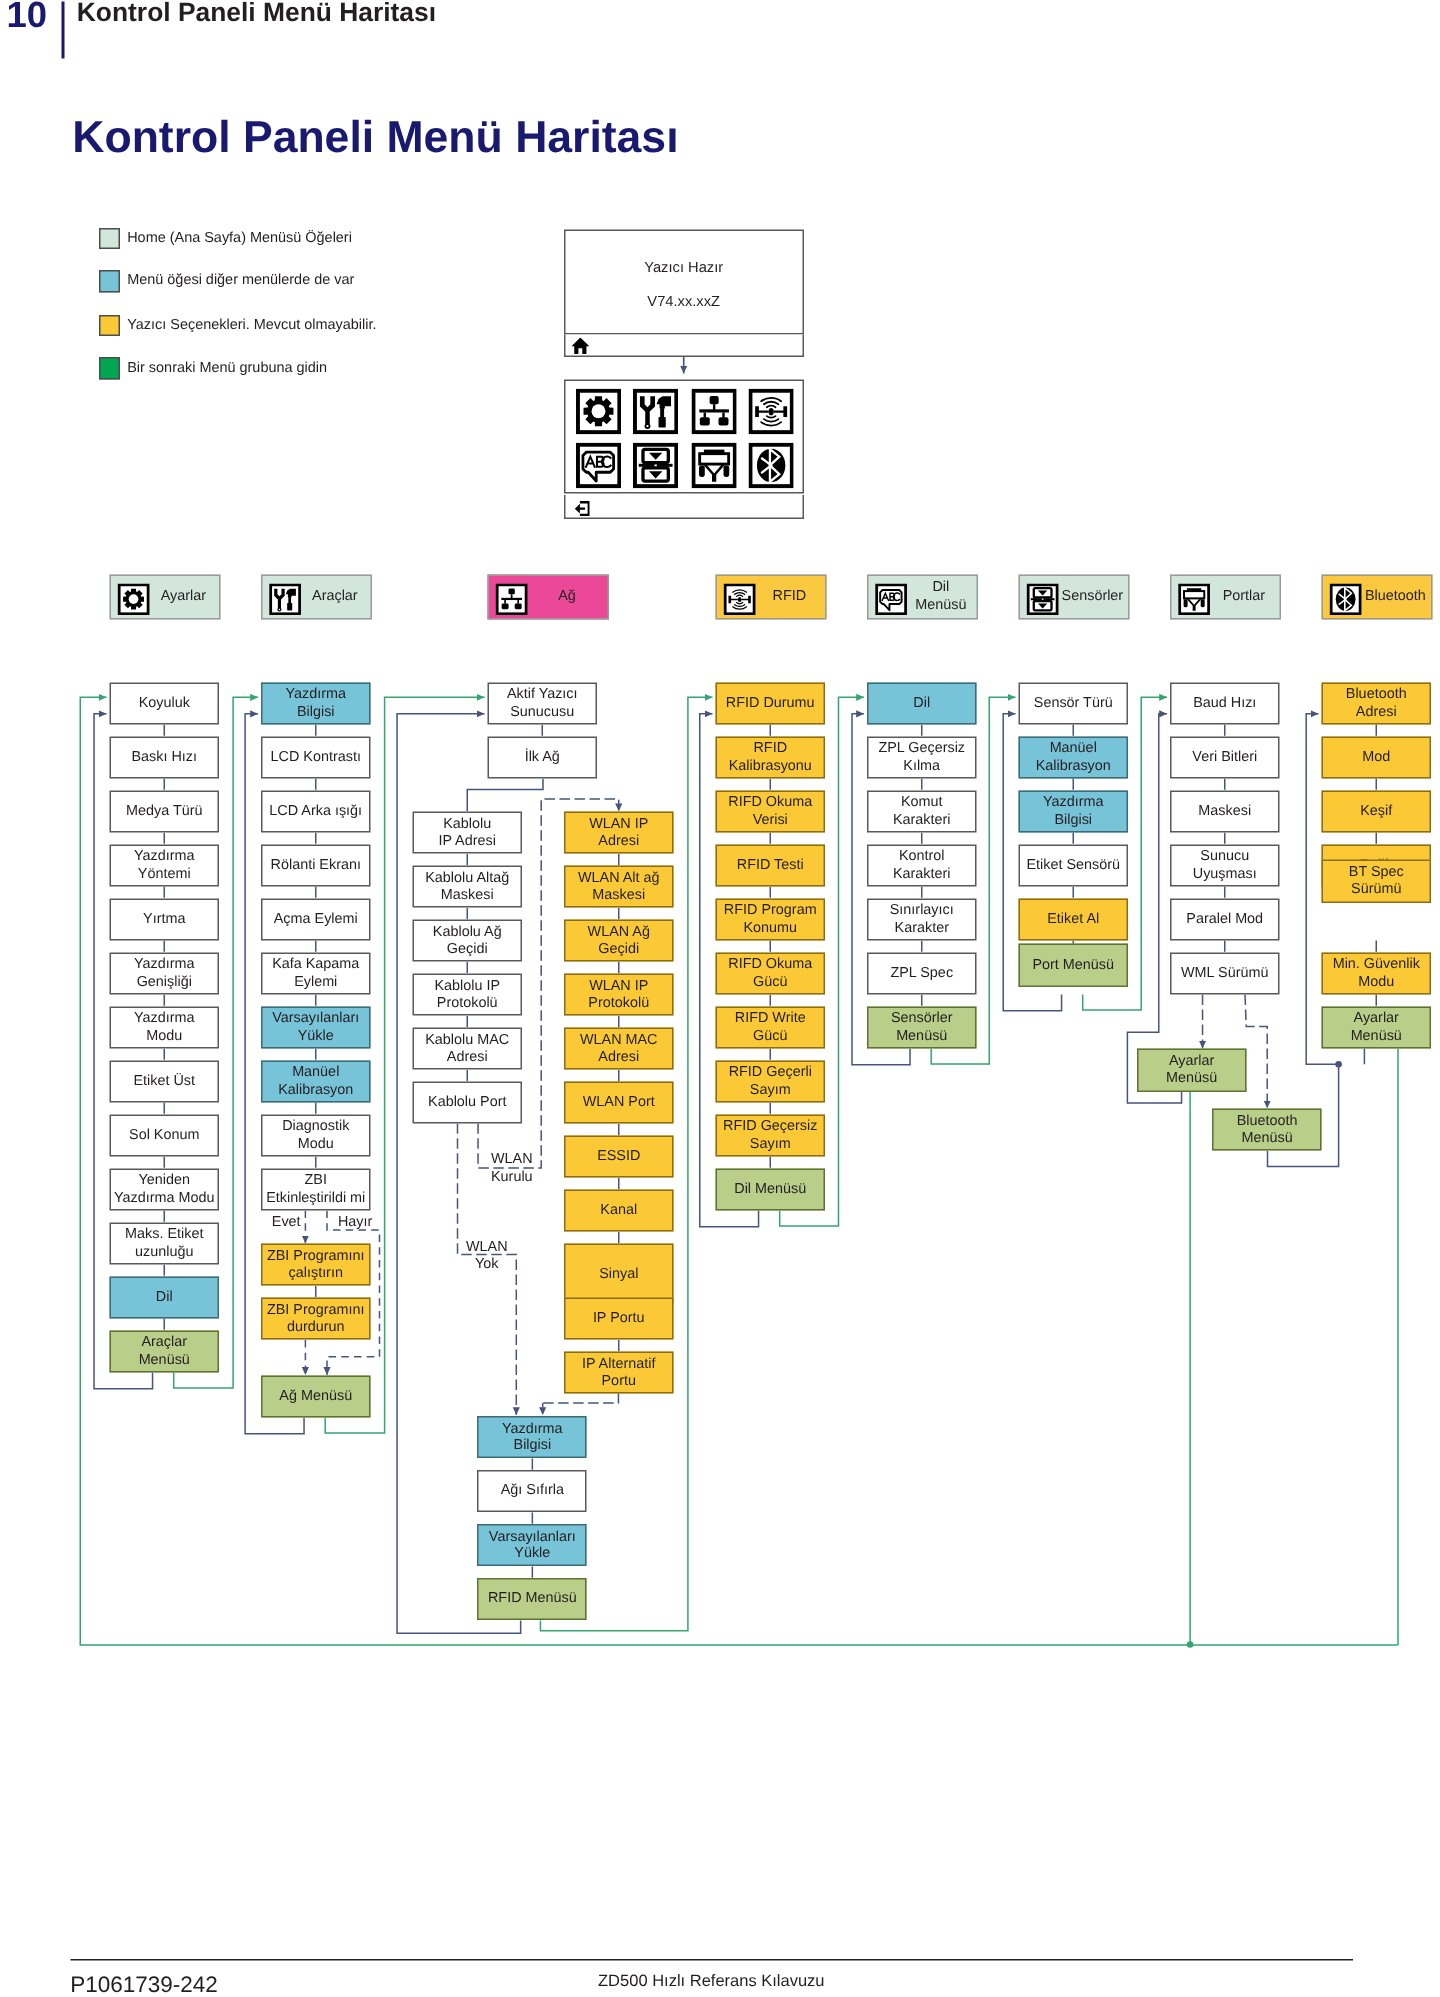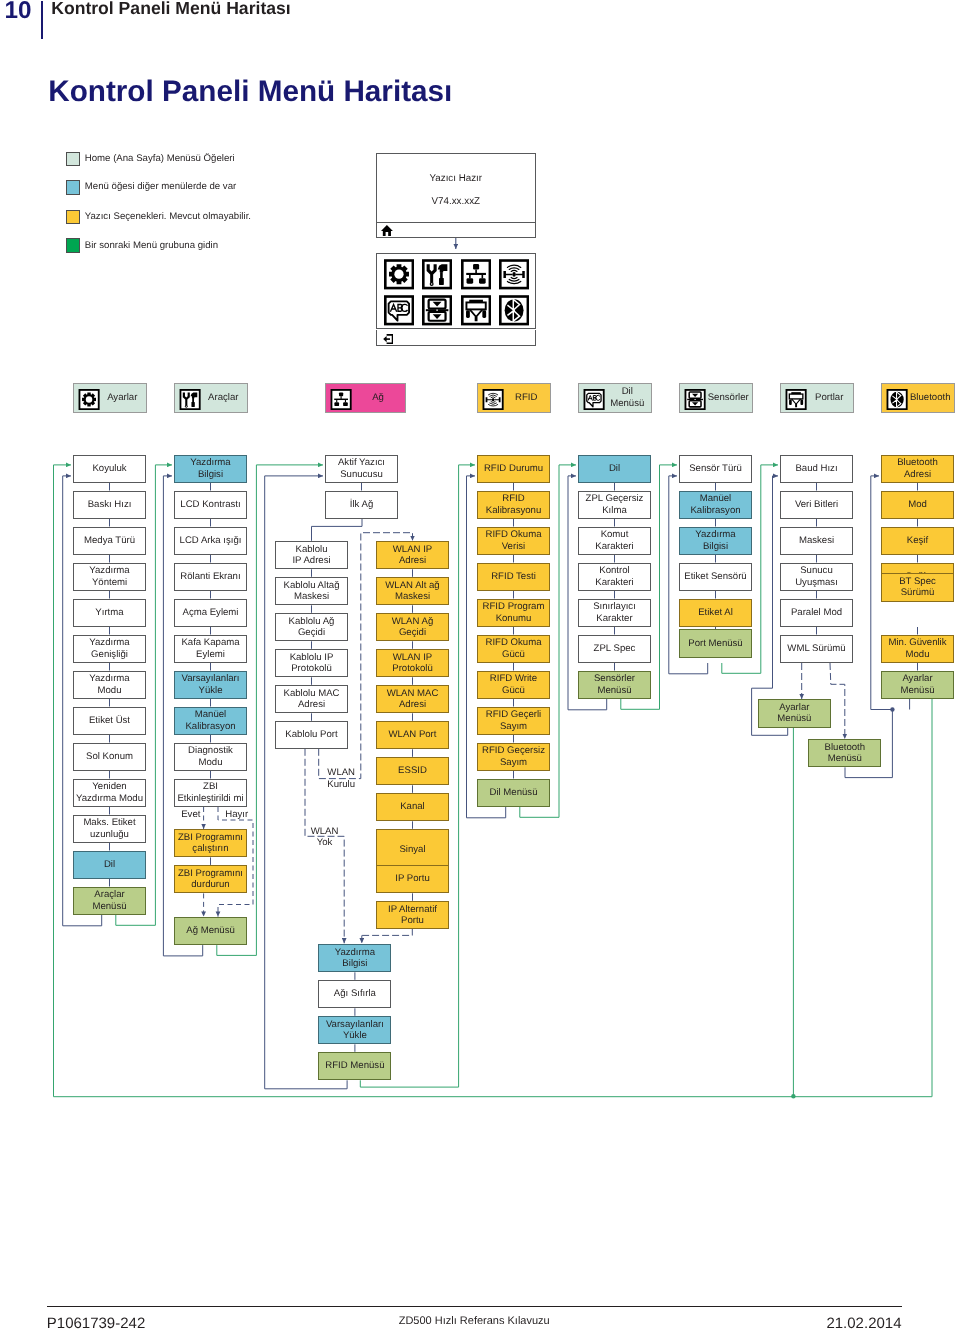--- a/index.html
+++ b/index.html
@@ -658,14 +658,13 @@
       <span>Min. Güvenlik
 Modu</span>
     </div>
 <div class="bx g" style="left:881px;top:670.5px;width:73px;height:28.5px">
       <span>Ayarlar
 Menüsü</span>
     </div>
 <div class="f-rule"></div>
 <div class="f-l">P1061739-242</div>
 <div class="f-c">ZD500 Hızlı Referans Kılavuzu</div>
-<div class="f-r">21.02.2014</div>
 </div>
 
 </body></html>

